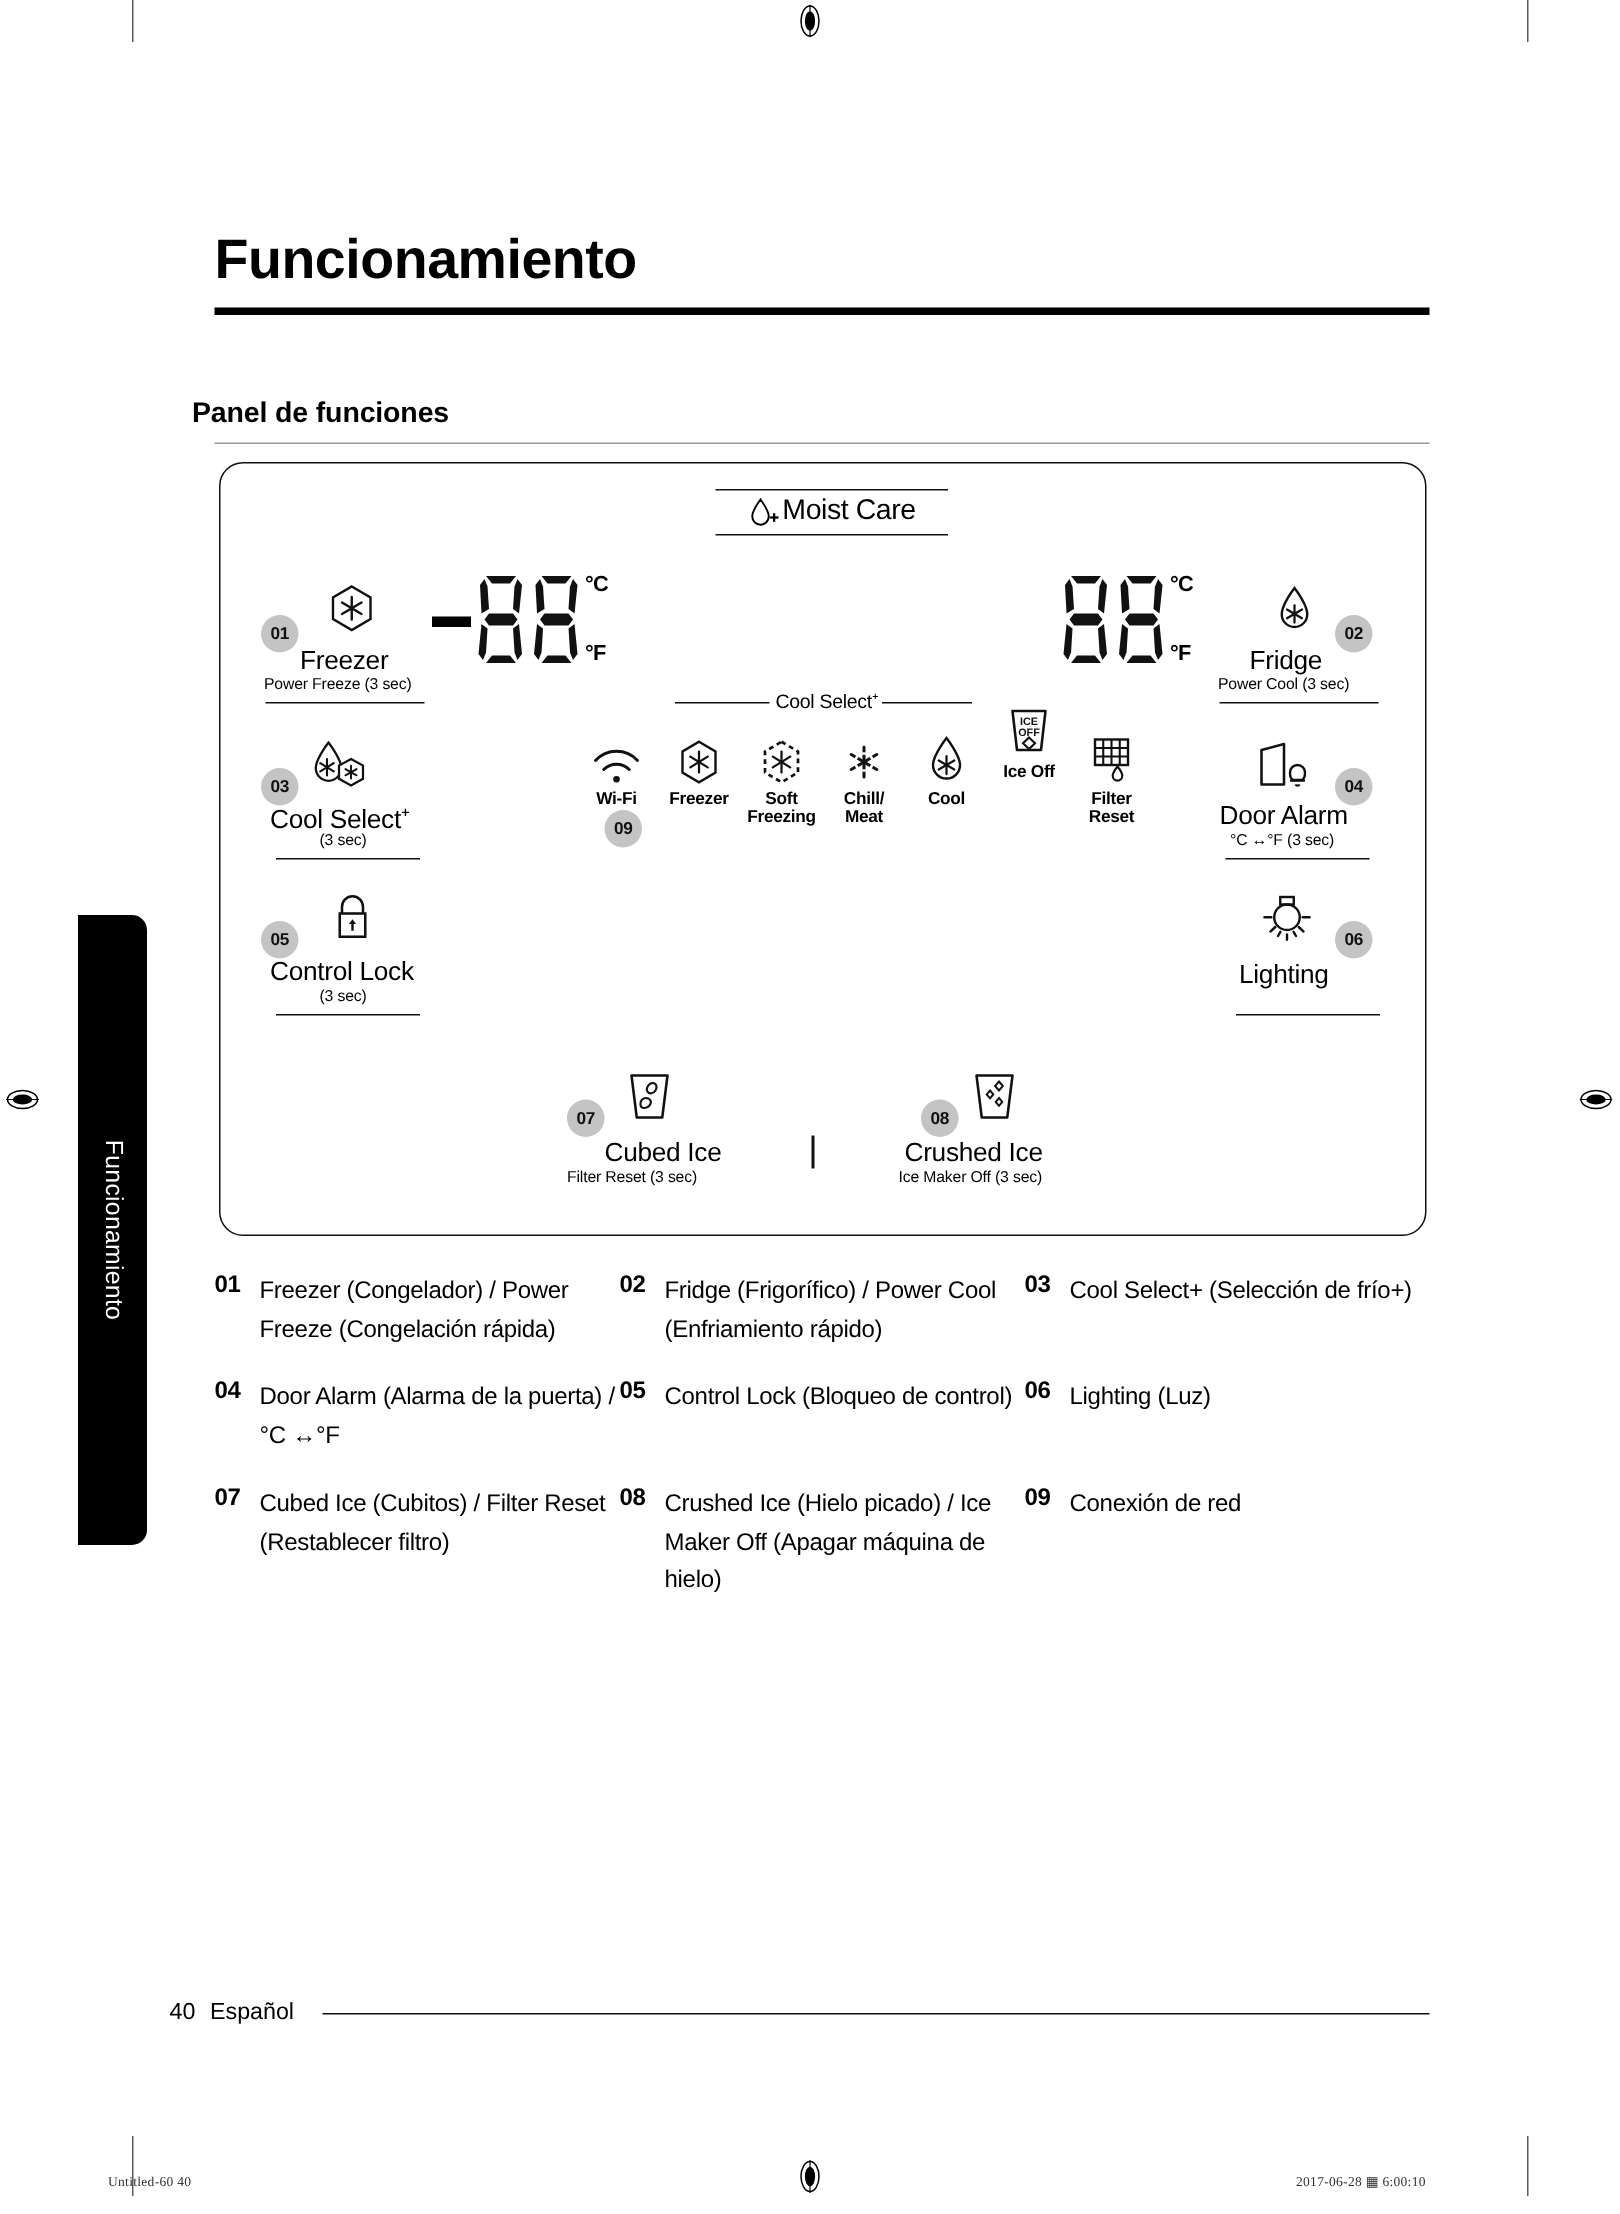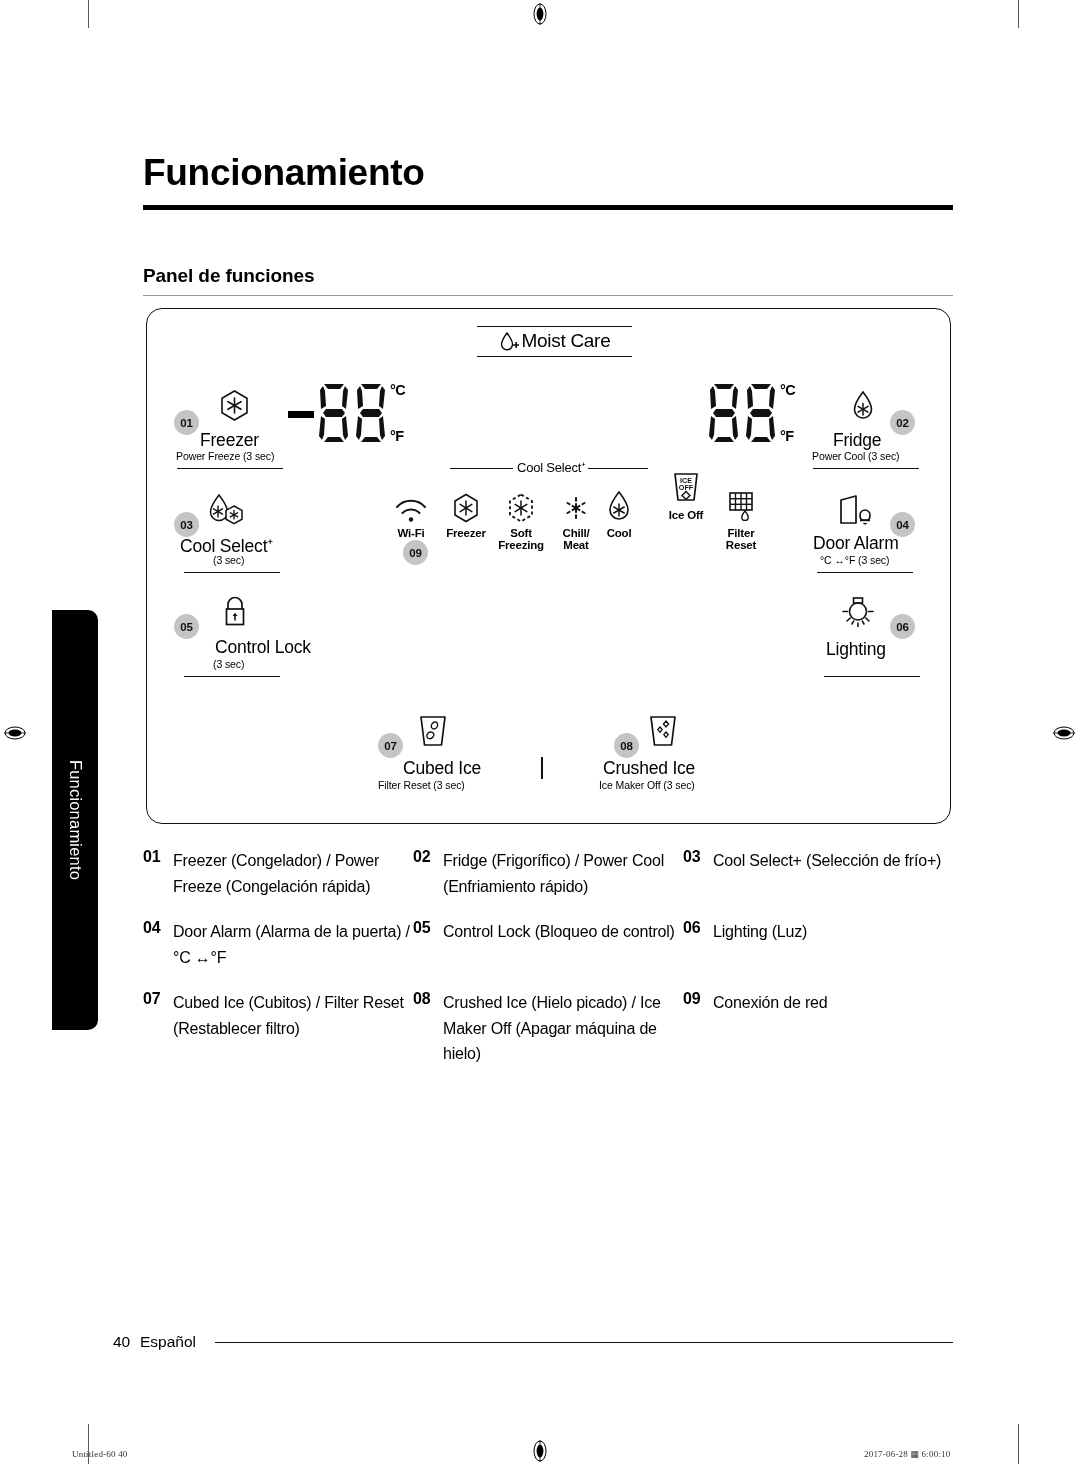--- a/index.html
+++ b/index.html
@@ -26,21 +26,21 @@
     transform-origin:center;
     color:#fff;font-size:16.5px;white-space:nowrap;letter-spacing:.2px;
   }
   
   .chapter-title{
     position:absolute;left:143px;top:152px;font-size:37px;font-weight:bold;
     letter-spacing:-.3px;
   }
   .chapter-rule{position:absolute;left:143px;top:205px;width:810px;height:5px;background:#000;}
   .section-title{
-    position:absolute;left:143px;top:265px;font-size:19px;font-weight:bold;letter-spacing:-.1px;text-align:center;
+    position:absolute;left:128px;top:265px;font-size:19px;font-weight:bold;letter-spacing:-.1px;text-align:center;
   }
   .section-rule{position:absolute;left:143px;top:295px;width:810px;height:1.4px;background:#9a9a9a;}
 
   
   .panel{
     position:absolute;left:146px;top:308px;width:803px;height:514px;
     border:1.4px solid #111;border-radius:16px;background:#fff;
   }
 
   .badge{
@@ -289,21 +289,21 @@
 
 <div class="badge" style="left:174px;top:614px;">05</div>
 <div class="ico" style="left:220px;top:595px;">
   <svg width="30" height="36" viewBox="0 0 30 36">
     <path d="M8 14 L8 9.5 A7 7 0 0 1 22 9.5 L22 14" fill="none" stroke="#111" stroke-width="1.7"></path>
     <rect x="6.5" y="14" width="17" height="15.5" fill="none" stroke="#111" stroke-width="1.7"></rect>
     <line x1="15" y1="19" x2="15" y2="25.5" stroke="#111" stroke-width="1.6"></line>
     <polygon points="15,17.8 17.4,21 12.6,21" fill="#111"></polygon>
   </svg>
 </div>
-<div class="btn-name" style="left:180px;top:637px;margin-left:35px;">Control Lock</div>
+<div class="btn-name" style="left:180px;top:637px;">Control Lock</div>
 <div class="btn-sub" style="left:213px;top:658px;">(3 sec)</div>
 <div class="btn-underline" style="left:184px;top:676px;width:96px;"></div>
 
 <div class="badge" style="left:890px;top:614px;">06</div>
 <div class="ico" style="left:838px;top:593px;">
   <svg width="40" height="38" viewBox="0 0 40 38">
     <rect x="15.5" y="5" width="9" height="5" fill="none" stroke="#111" stroke-width="1.6"></rect>
     <path d="M20 10 A8.5 8.5 0 0 0 20 27 A8.5 8.5 0 0 0 20 10 Z" fill="none" stroke="#111" stroke-width="1.6"></path>
     <g stroke="#111" stroke-width="1.6" stroke-linecap="round">
       <line x1="5" y1="18.5" x2="9.5" y2="18.5"></line>
@@ -400,21 +400,21 @@
           <line x1="20.2" y1="18.5" x2="21.7" y2="19.4"></line>
         <line x1="21.7" y1="12.6" x2="20.2" y2="13.5"></line>
           <line x1="11.8" y1="18.5" x2="10.3" y2="19.4"></line>
       </g>
       </svg>
   </div>
   <div class="cap" style="white-space:pre-line;">Chill/
 Meat</div>
 </div>
 
-<div class="icon-cell" style="left:587px;top:486px;">
+<div class="icon-cell" style="left:599px;top:486px;">
   <div class="glyph">
     <svg width="30" height="34" viewBox="0 0 30 34">
       <path d="M15 2 C15 2 6 13.5 6 20 A9 9 0 0 0 24 20 C24 13.5 15 2 15 2 Z" fill="none" stroke="#111" stroke-width="1.6"></path>
       <g stroke="#111" stroke-width="1.5" stroke-linecap="round">
         <line x1="15" y1="14" x2="15" y2="26"></line>
           <line x1="9.8" y1="17" x2="20.2" y2="23"></line>
           <line x1="20.2" y1="17" x2="9.8" y2="23"></line>
       </g>
       </svg>
   </div>

